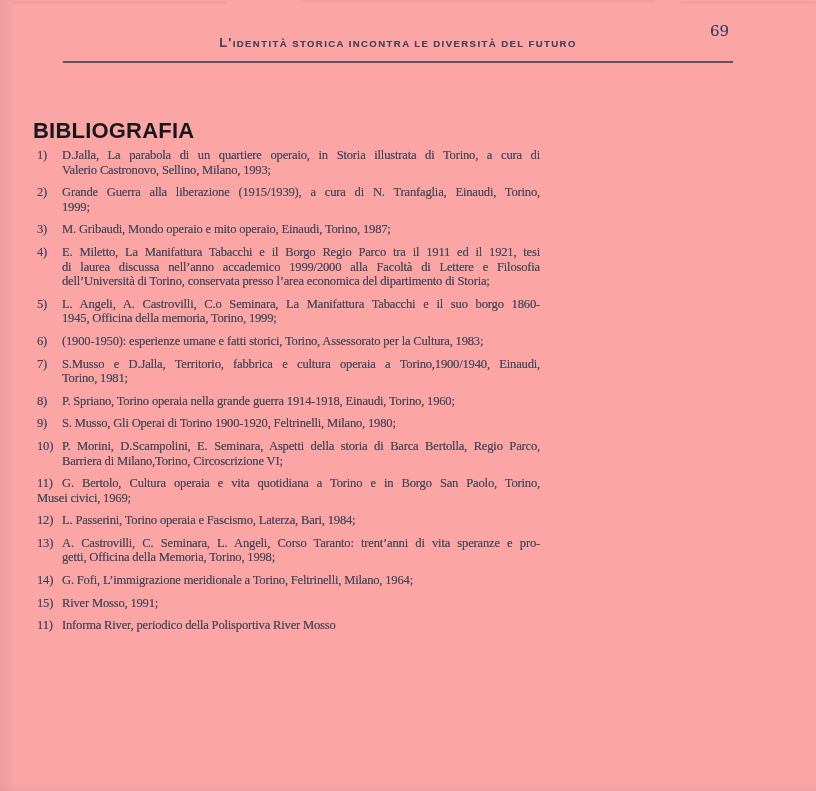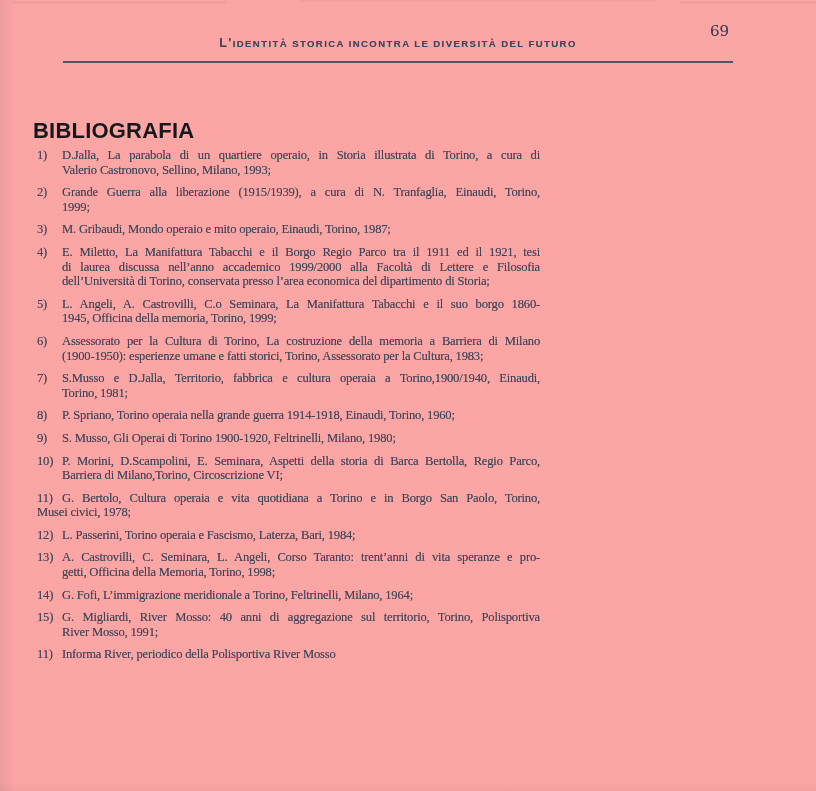--- a/index.html
+++ b/index.html
@@ -106,21 +106,20 @@
         <div class="line">di laurea discussa nell’anno accademico 1999/2000 alla Facoltà di Lettere e Filosofia</div>
         <div class="line last">dell’Università di Torino, conservata presso l’area economica del dipartimento di Storia;</div>
       </div>
       <div class="entry">
         <span class="num">5)</span>
         <div class="line">L. Angeli, A. Castrovilli, C.o Seminara, La Manifattura Tabacchi e il suo borgo 1860-</div>
         <div class="line last">1945, Officina della memoria, Torino, 1999;</div>
       </div>
       <div class="entry">
         <span class="num">6)</span>
-        <div class="line">Assessorato per la Cultura di Torino, La costruzione della memoria a Barriera di Milano</div>
         <div class="line last">(1900-1950): esperienze umane e fatti storici, Torino, Assessorato per la Cultura, 1983;</div>
       </div>
       <div class="entry">
         <span class="num">7)</span>
         <div class="line">S.Musso e D.Jalla, Territorio, fabbrica e cultura operaia a Torino,1900/1940, Einaudi,</div>
         <div class="line last">Torino, 1981;</div>
       </div>
       <div class="entry">
         <span class="num">8)</span>
         <div class="line last">P. Spriano, Torino operaia nella grande guerra 1914-1918, Einaudi, Torino, 1960;</div>
@@ -130,38 +129,37 @@
         <div class="line last">S. Musso, Gli Operai di Torino 1900-1920, Feltrinelli, Milano, 1980;</div>
       </div>
       <div class="entry">
         <span class="num">10)</span>
         <div class="line">P. Morini, D.Scampolini, E. Seminara, Aspetti della storia di Barca Bertolla, Regio Parco,</div>
         <div class="line last">Barriera di Milano,Torino, Circoscrizione VI;</div>
       </div>
       <div class="entry">
         <span class="num">11)</span>
         <div class="line">G. Bertolo, Cultura operaia e vita quotidiana a Torino e in Borgo San Paolo, Torino,</div>
-        <div class="line last flush">Musei civici, 1978;</div>
+        <div class="line last flush">Musei civici, 1969;</div>
       </div>
       <div class="entry">
         <span class="num">12)</span>
         <div class="line last">L. Passerini, Torino operaia e Fascismo, Laterza, Bari, 1984;</div>
       </div>
       <div class="entry">
         <span class="num">13)</span>
         <div class="line">A. Castrovilli, C. Seminara, L. Angeli, Corso Taranto: trent’anni di vita speranze e pro-</div>
         <div class="line last">getti, Officina della Memoria, Torino, 1998;</div>
       </div>
       <div class="entry">
         <span class="num">14)</span>
         <div class="line last">G. Fofi, L’immigrazione meridionale a Torino, Feltrinelli, Milano, 1964;</div>
       </div>
       <div class="entry">
         <span class="num">15)</span>
-        <div class="line">G. Migliardi, River Mosso: 40 anni di aggregazione sul territorio, Torino, Polisportiva</div>
         <div class="line last">River Mosso, 1991;</div>
       </div>
       <div class="entry">
         <span class="num">11)</span>
         <div class="line last">Informa River, periodico della Polisportiva River Mosso</div>
       </div>
     </div>
 
 </div>
 

